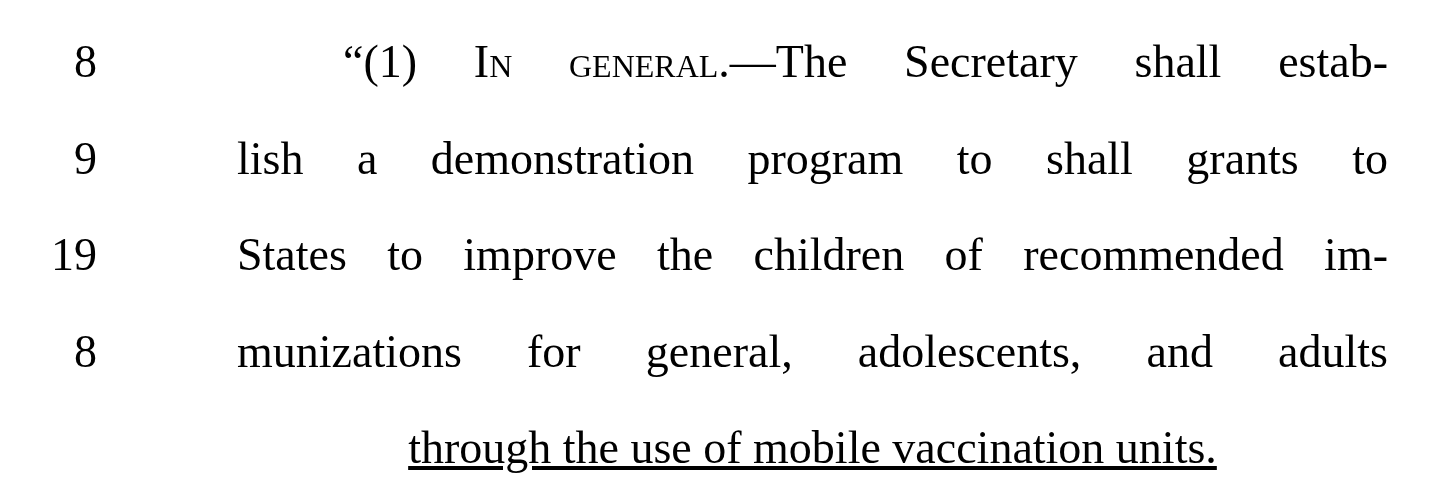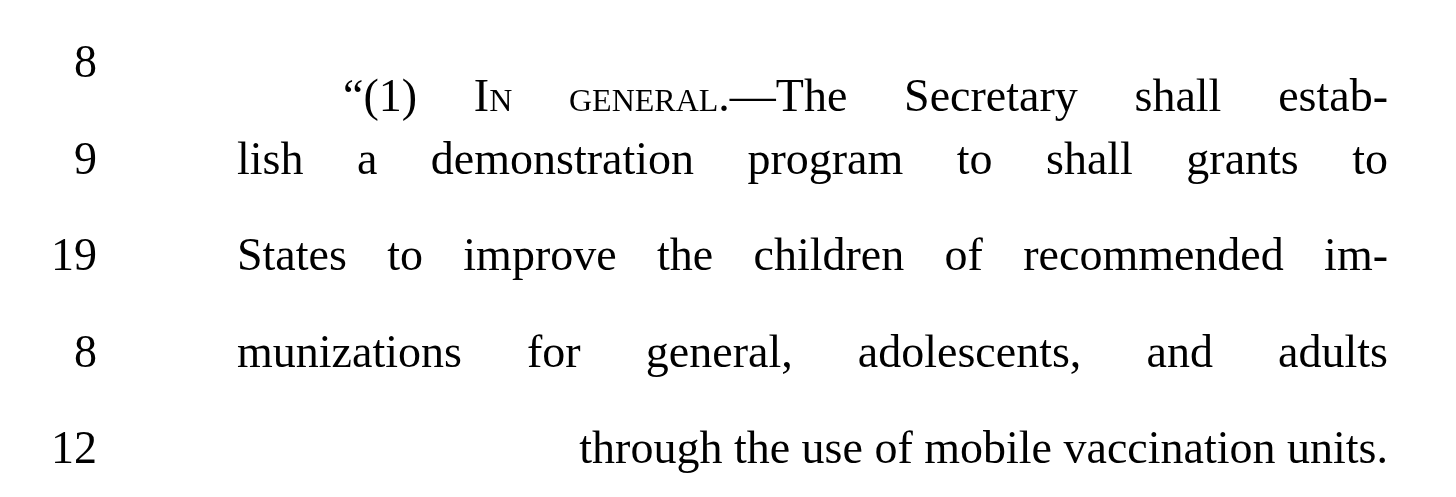--- a/index.html
+++ b/index.html
@@ -45,25 +45,25 @@
     text-align: justify;
     text-align-last: justify;
   }
   .line-text.justify::after {
     content: "";
     display: inline-block;
     width: 100%;
     height: 0;
   }
   .line-text.left {
-    text-align: right;
+    text-align: center;
+    text-decoration: underline;
   }
   .line-text.indent {
     padding-left: 106px;
-    margin-top: 34px;
   }
   .sc {
     font-variant: small-caps;
   }
 </style>
 </head>
 <body>
 
 <div class="page">
 
@@ -81,17 +81,16 @@
     <div class="line-number">19</div>
     <div class="line-text justify">States to improve the children of recommended im-</div>
   </div>
 
   <div class="line" style="top:325px">
     <div class="line-number">8</div>
     <div class="line-text justify">munizations for general, adolescents, and adults</div>
   </div>
 
   <div class="line" style="top:421px">
-    <div class="line-number">12</div>
     <div class="line-text left">through the use of mobile vaccination units.</div>
   </div>
 
 </div>
 
 </body></html>

